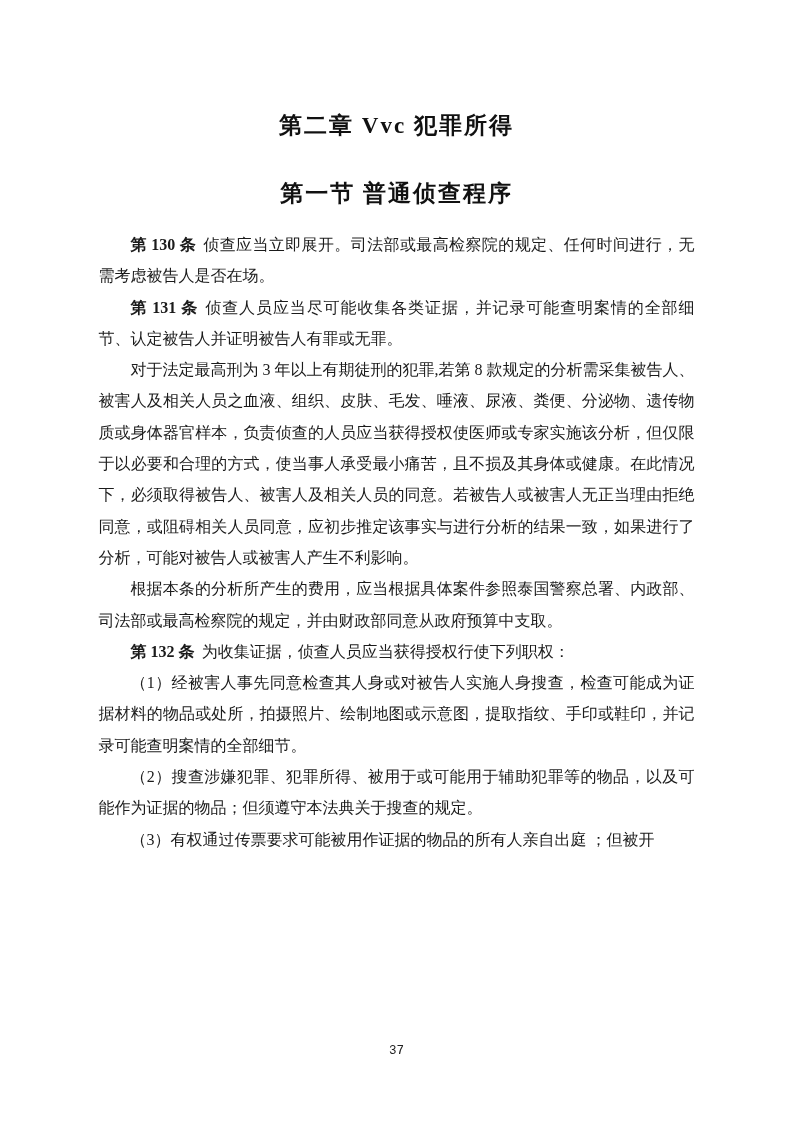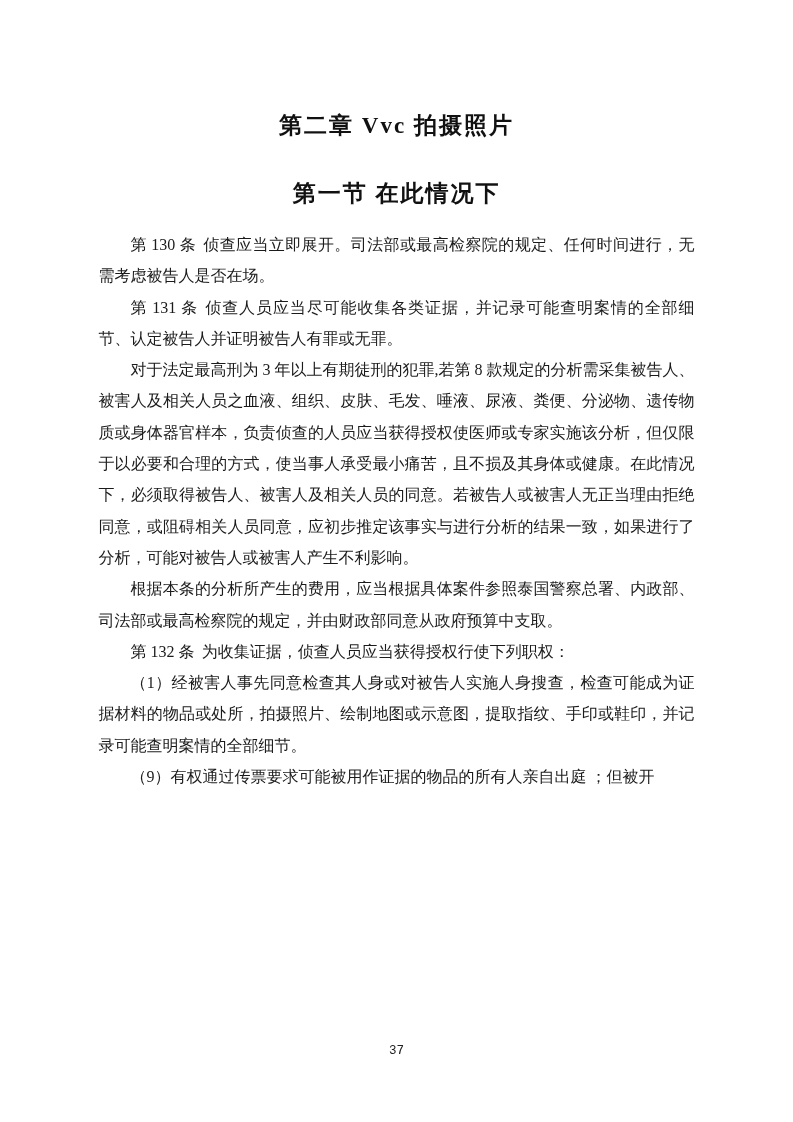--- a/index.html
+++ b/index.html
@@ -39,44 +39,44 @@
     line-height: 31.3px;
     text-align: justify;
     text-justify: inter-ideograph;
     color: #1b1b1b;
   }
   .para {
     margin: 0;
     text-indent: 2em;
   }
   .lead {
-    font-weight: normal;
+    font-weight: bold;
   }
   .lead:not(:empty) {
     margin-right: 0.45em;
   }
   .page-number {
     position: absolute;
     bottom: 64px;
     left: 0;
     width: 100%;
     text-align: center;
     font-size: 12.5px;
     font-family: Liberation Mono, monospace;
     color: #222;
   }
 </style>
 </head>
 <body>
 
 <div class="page">
 
-  <div class="chapter-title">第二章 Vvc 拍摄照片</div>
+  <div class="chapter-title">第二章 Vvc 犯罪所得</div>
 
-  <div class="section-title">第一节 在此情况下</div>
+  <div class="section-title">第一节 普通侦查程序</div>
 
   <div class="body-text">
 
     <p class="para">
       <b class="lead">第 130 条</b><span class="ptext">侦查应当立即展开。司法部或最高检察院的规定、任何时间进行，无需考虑被告人是否在场。</span>
     </p>
 
     <p class="para">
       <b class="lead">第 131 条</b><span class="ptext">侦查人员应当尽可能收集各类证据，并记录可能查明案情的全部细节、认定被告人并证明被告人有罪或无罪。</span>
     </p>
@@ -92,22 +92,25 @@
 
     <p class="para">
       <b class="lead">第 132 条</b><span class="ptext">为收集证据，侦查人员应当获得授权行使下列职权：</span>
     </p>
 
     <p class="para">
       <b class="lead"></b><span class="ptext">（1）经被害人事先同意检查其人身或对被告人实施人身搜查，检查可能成为证据材料的物品或处所，拍摄照片、绘制地图或示意图，提取指纹、手印或鞋印，并记录可能查明案情的全部细节。</span>
     </p>
 
 
+    <p class="para">
+      <b class="lead"></b><span class="ptext">（2）搜查涉嫌犯罪、犯罪所得、被用于或可能用于辅助犯罪等的物品，以及可能作为证据的物品；但须遵守本法典关于搜查的规定。</span>
+    </p>
 
     <p class="para">
-      <b class="lead"></b><span class="ptext">（9）有权通过传票要求可能被用作证据的物品的所有人亲自出庭 ；但被开</span>
+      <b class="lead"></b><span class="ptext">（3）有权通过传票要求可能被用作证据的物品的所有人亲自出庭 ；但被开</span>
     </p>
 
   </div>
 
   <div class="page-number">37</div>
 
 </div>
 
 </body></html>

